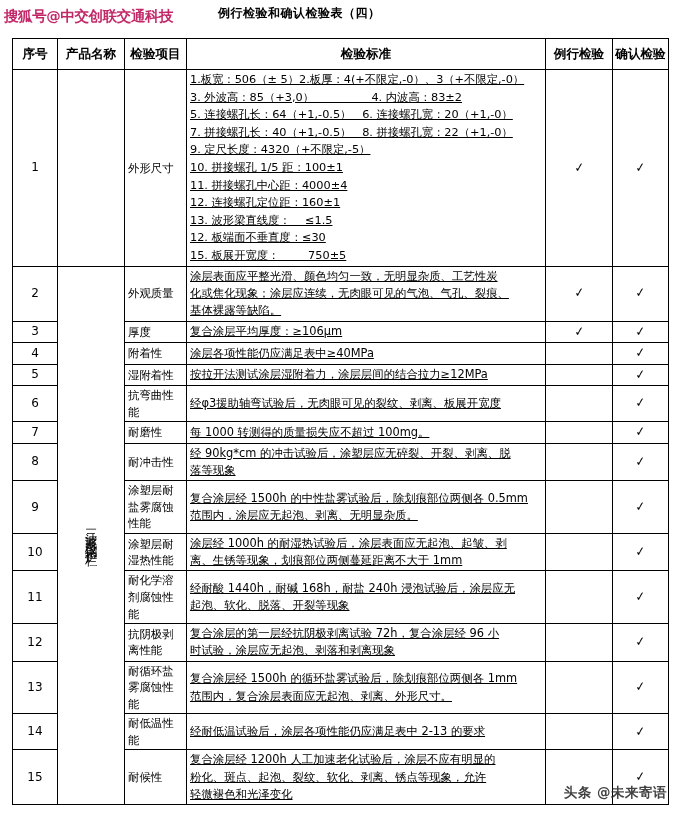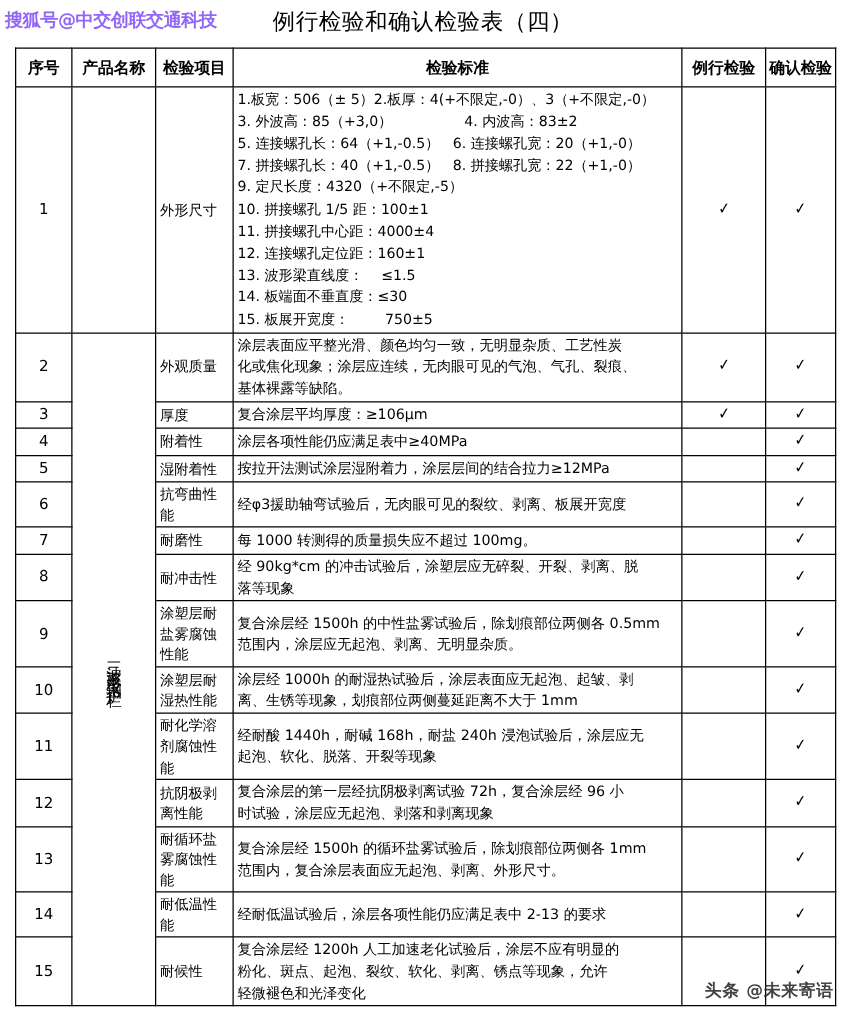--- a/index.html
+++ b/index.html
@@ -22,32 +22,32 @@
     left: 0; top: 0;
     width: 679px;
     height: 38px;
   }
   .sohu-watermark {
     position: absolute;
     left: 4px;
     top: 7px;
     font-size: 14.5px;
     font-weight: bold;
-    color: #8b5cf6;
+    color: #be185d;
     letter-spacing: -0.4px;
     white-space: nowrap;
     font-family: "DejaVu Sans", "Liberation Sans", sans-serif;
     opacity: 0.93;
   }
   .doc-title {
     position: absolute;
     left: 218px;
     top: 5px;
-    font-size: 18px;
-    font-weight: normal;
+    font-size: 12px;
+    font-weight: bold;
     color: #000;
     white-space: nowrap;
     letter-spacing: 0.5px;
   }
 
   
   table.insp {
     position: absolute;
     left: 12px;
     top: 38px;
@@ -102,20 +102,21 @@
     font-size: 11.4px;
     line-height: 1.45;
     padding-left: 2px;
   }
   td.cell-std {
     text-align: left;
     font-size: 11.4px;
     line-height: 1.52;
     padding-left: 3px;
     padding-right: 2px;
+    text-decoration: underline;
   }
   td.cell-check {
     text-align: center;
     vertical-align: middle;
     font-size: 13px;
   }
   .check-glyph {
     display: inline-block;
     transform: rotate(-4deg) scaleX(0.9);
     font-size: 13px;
@@ -179,21 +180,21 @@
           <span class="std-lines">
             <span class="ln">1.板宽：506（± 5）2.板厚：4(+不限定,-0）、3（+不限定,-0）</span>
             <span class="ln">3. 外波高：85（+3,0）                4. 内波高：83±2</span>
             <span class="ln">5. 连接螺孔长：64（+1,-0.5）   6. 连接螺孔宽：20（+1,-0）</span>
             <span class="ln">7. 拼接螺孔长：40（+1,-0.5）   8. 拼接螺孔宽：22（+1,-0）</span>
             <span class="ln">9. 定尺长度：4320（+不限定,-5）</span>
             <span class="ln">10. 拼接螺孔 1/5 距：100±1</span>
             <span class="ln">11. 拼接螺孔中心距：4000±4</span>
             <span class="ln">12. 连接螺孔定位距：160±1</span>
             <span class="ln">13. 波形梁直线度：    ≤1.5</span>
-            <span class="ln">14. 板端面不垂直度：≤30</span>
+            <span class="ln">12. 板端面不垂直度：≤30</span>
             <span class="ln">15. 板展开宽度：        750±5</span>
           </span>
         </td>
         <td class="cell-check"><span class="check-glyph">✓</span></td>
         <td class="cell-check"><span class="check-glyph">✓</span></td>
       </tr>
       <tr>
         <td class="cell-no">2</td>
         <td class="cell-prod" rowspan="14"><span class="vert-text">三波波形梁钢护栏</span></td>
         <td class="cell-item">外观质量</td>

